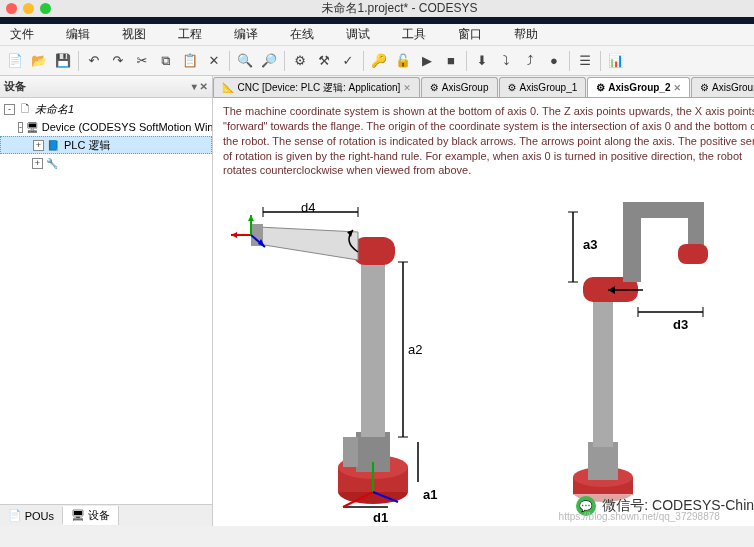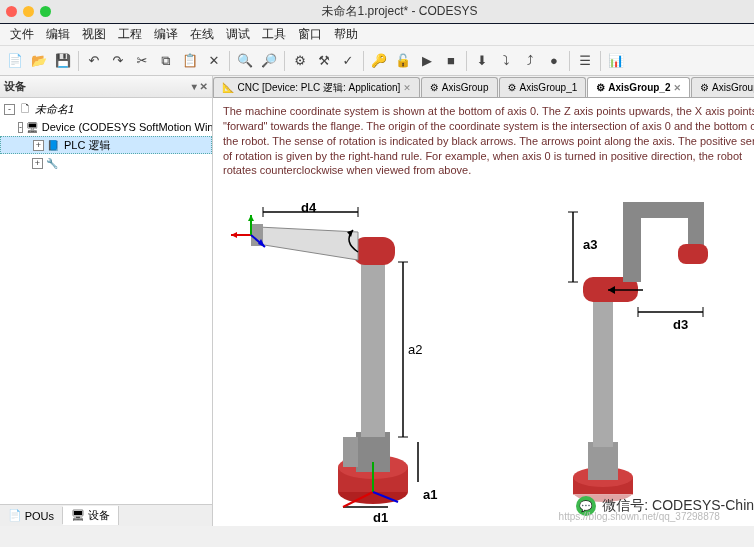--- a/index.html
+++ b/index.html
@@ -1,24 +1,24 @@
 <!DOCTYPE html>
 <html><head>
 <meta charset="utf-8">
 <style>
 * { box-sizing: border-box; margin: 0; padding: 0; font-family: "Microsoft YaHei", "SimSun", Arial, sans-serif; }
 body { width: 754px; height: 547px; background: #f0f0f0; overflow: hidden; font-size: 12px; }
-.titlebar { height: 24px; background: #e8e8e8; display: flex; align-items: center; padding: 0 6px; border-bottom: 1px solid #0f172a; }
+.titlebar { height: 24px; background: #e8e8e8; display: flex; align-items: center; padding: 0 6px; border-bottom: 7px solid #0f172a; }
 .window-controls { display: flex; gap: 6px; }
 .wc { width: 11px; height: 11px; border-radius: 50%; }
 .wc.red { background: #ff5f56; }
 .wc.yellow { background: #ffbd2e; }
 .wc.green { background: #27c93f; }
 .title-text { flex: 1; text-align: center; font-size: 12px; color: #333; }
-.menubar { height: 22px; background: #f5f5f5; display: flex; align-items: center; padding: 0 4px; gap: 0; border-bottom: 1px solid #ddd; }
+.menubar { height: 22px; background: #f5f5f5; display: flex; align-items: center; padding: 0 4px; gap: 20px; border-bottom: 1px solid #ddd; }
 .menubar span { padding: 2px 6px; font-size: 12px; color: #222; cursor: default; }
 .toolbar { height: 30px; background: #f5f5f5; display: flex; align-items: center; padding: 0 4px; gap: 2px; border-bottom: 1px solid #ccc; }
 .tbtn { width: 22px; height: 22px; display: flex; align-items: center; justify-content: center; border: 1px solid transparent; border-radius: 2px; font-size: 13px; color: #444; }
 .tsep { width: 1px; height: 20px; background: #ccc; margin: 0 2px; }
 .main-area { display: flex; height: 450px; }
 .sidebar { width: 213px; background: #fff; border-right: 1px solid #ccc; display: flex; flex-direction: column; }
 .panel-header { height: 22px; background: linear-gradient(#f8f8f8,#e8e8e8); border-bottom: 1px solid #ccc; display: flex; align-items: center; padding: 0 4px; font-size: 11px; font-weight: bold; color: #333; }
 .panel-header .hbtn { margin-left: auto; font-size: 10px; color: #666; cursor: default; }
 .tree { flex: 1; overflow: auto; padding: 2px 0; font-size: 11px; background: #fff; }
 .tree-row { display: flex; align-items: center; height: 18px; padding-left: 4px; white-space: nowrap; }
@@ -201,21 +201,21 @@
 
         <line x1="195" y1="260" x2="195" y2="300" stroke="#000" stroke-width="1.5"></line>
 
         <line x1="150" y1="310" x2="120" y2="325" stroke="#d00" stroke-width="2"></line>
         <line x1="150" y1="310" x2="150" y2="280" stroke="#0a0" stroke-width="2"></line>
         <line x1="150" y1="310" x2="175" y2="320" stroke="#00d" stroke-width="2"></line>
 
         <path d="M 135 70 Q 120 60 130 48" stroke="#000" fill="none" stroke-width="1.5"></path>
           <polygon points="130,48 124,50 128,55" fill="#000"></polygon>
       </svg>
-      <span style="position:absolute;left:88px;top:18px;font-weight:bold;font-size:13px">d4</span>
+      <span style="position:absolute;left:88px;top:18px;font-weight:normal;font-size:13px">d4</span>
       <span style="position:absolute;left:195px;top:160px;font-weight:normal;font-size:13px">a2</span>
       <span style="position:absolute;left:160px;top:328px;font-weight:bold;font-size:13px">d1</span>
       <span style="position:absolute;left:210px;top:305px;font-weight:bold;font-size:13px">a1</span>
 
       <svg class="robot-svg" style="left:290px;top:0" width="240" height="340">
 
         <ellipse cx="100" cy="310" rx="30" ry="10" fill="#b02020"></ellipse>
         <rect x="70" y="295" width="60" height="18" fill="#c03030"></rect>
         <ellipse cx="100" cy="295" rx="30" ry="10" fill="#d04040"></ellipse>
         <rect x="85" y="260" width="30" height="38" fill="#999"></rect>

